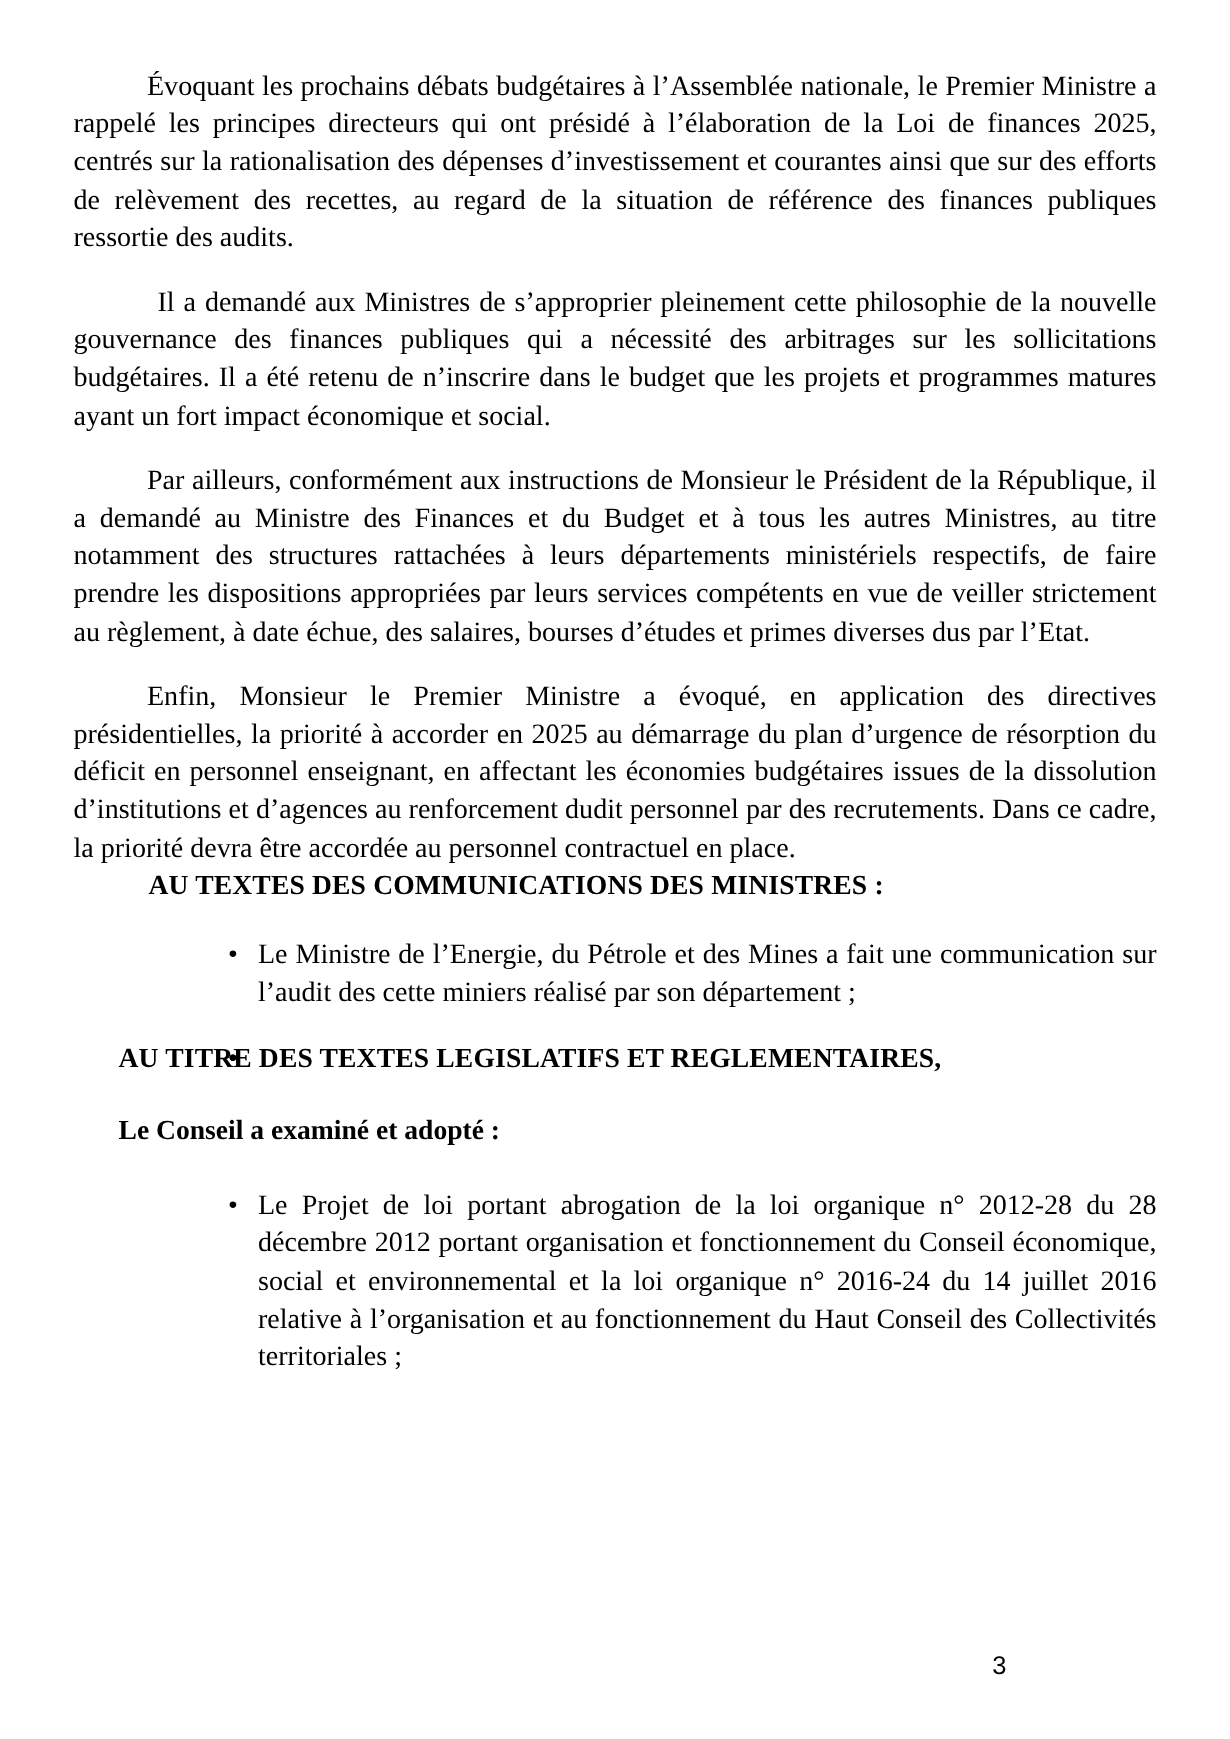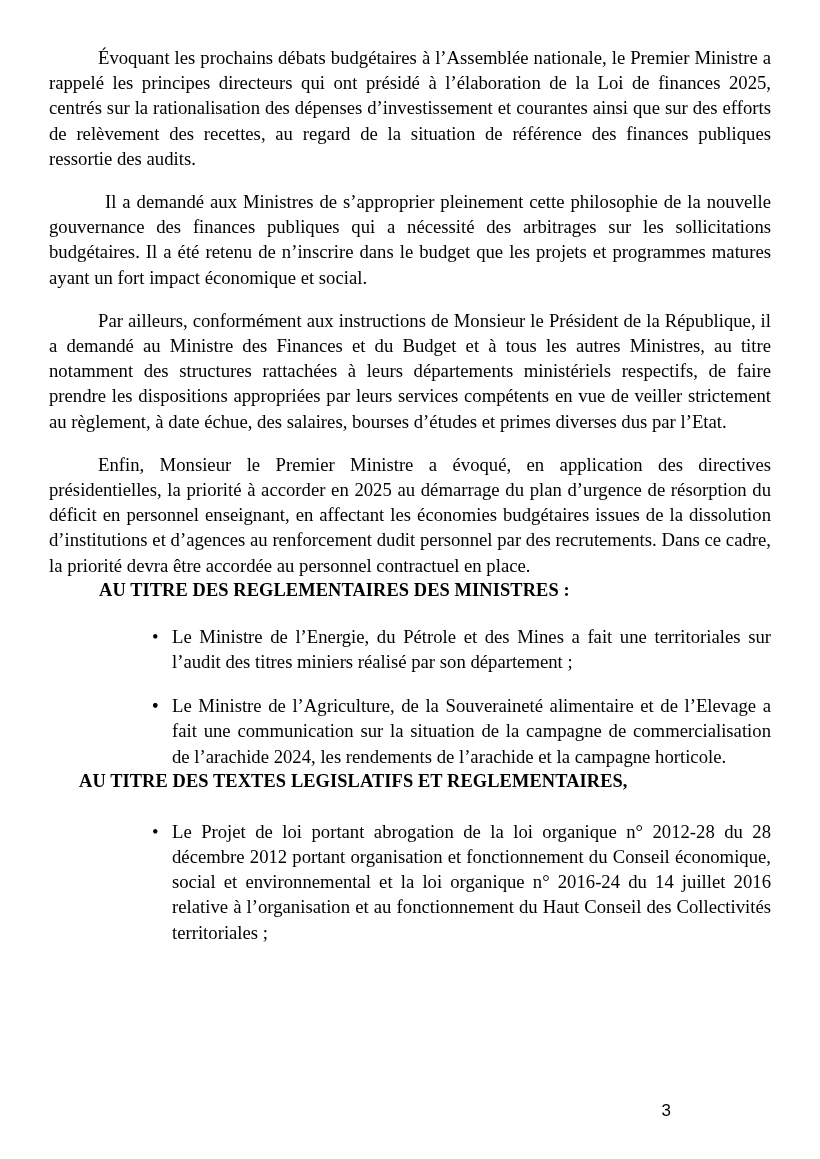--- a/index.html
+++ b/index.html
@@ -131,38 +131,38 @@
   <div class="content">
 
     <p class="para">Évoquant les prochains débats budgétaires à l’Assemblée nationale, le Premier Ministre a rappelé les principes directeurs qui ont présidé à l’élaboration de la Loi de finances 2025, centrés sur la rationalisation des dépenses d’investissement et courantes ainsi que sur des efforts de relèvement des recettes, au regard de la situation de référence des finances publiques ressortie des audits.</p>
 
     <p class="para gap indent-wide">Il a demandé aux Ministres de s’approprier pleinement cette philosophie de la nouvelle gouvernance des finances publiques qui a nécessité des arbitrages sur les sollicitations budgétaires.  Il a été retenu de n’inscrire dans le budget que les projets et programmes matures ayant un fort impact économique et social.</p>
 
     <p class="para gap">Par ailleurs, conformément aux instructions de Monsieur le Président de la République, il a demandé au Ministre des Finances et du Budget et à tous les autres Ministres, au titre notamment des structures rattachées à leurs départements ministériels respectifs, de faire prendre les dispositions appropriées par leurs services compétents en vue de veiller strictement au règlement, à date échue, des salaires, bourses d’études et primes diverses dus par l’Etat.</p>
 
     <p class="para gap">Enfin, Monsieur le Premier Ministre a évoqué, en application des directives présidentielles, la priorité à accorder en 2025 au démarrage du plan d’urgence de résorption du déficit en personnel enseignant, en affectant les économies budgétaires issues de la dissolution d’institutions et d’agences au renforcement dudit personnel par des recrutements. Dans ce cadre, la priorité devra être accordée au personnel contractuel en place.</p>
 
-    <h2 class="section-heading heading-communications">AU TITRE DES REGLEMENTAIRES DES MINISTRES :</h2>
+    <h2 class="section-heading heading-communications">AU TEXTES DES COMMUNICATIONS DES MINISTRES :</h2>
 
     <ul class="bullets first-group">
       <li class="bullet">
         <span class="marker">•</span>
-        <span class="btext">Le Ministre de l’Energie, du Pétrole et des Mines a fait une territoriales sur l’audit des titres miniers réalisé par son département ;</span>
+        <span class="btext">Le Ministre de l’Energie, du Pétrole et des Mines a fait une communication sur l’audit des cette miniers réalisé par son département ;</span>
       </li>
       <li class="bullet">
         <span class="marker">•</span>
       </li>
       <li class="bullet extra-space">
         <span class="marker">•</span>
-        <span class="btext">Le Ministre de l’Agriculture, de la Souveraineté alimentaire et de l’Elevage a fait une communication sur la situation de la campagne de commercialisation de l’arachide 2024, les rendements de l’arachide et la campagne horticole.</span>
       </li>
     </ul>
 
     <h2 class="section-heading heading-textes">AU TITRE DES TEXTES LEGISLATIFS ET REGLEMENTAIRES,</h2>
 
+    <h3 class="sub-heading">Le Conseil a examiné et adopté :</h3>
 
     <ul class="bullets last-group">
       <li class="bullet">
         <span class="marker">•</span>
         <span class="btext">Le Projet de loi portant abrogation de la loi organique n° 2012-28 du 28 décembre 2012 portant organisation et fonctionnement du Conseil économique, social et environnemental et la loi organique n° 2016-24 du 14 juillet 2016 relative à l’organisation et au fonctionnement du Haut Conseil des Collectivités territoriales ;</span>
       </li>
     </ul>
 
   </div>
 

